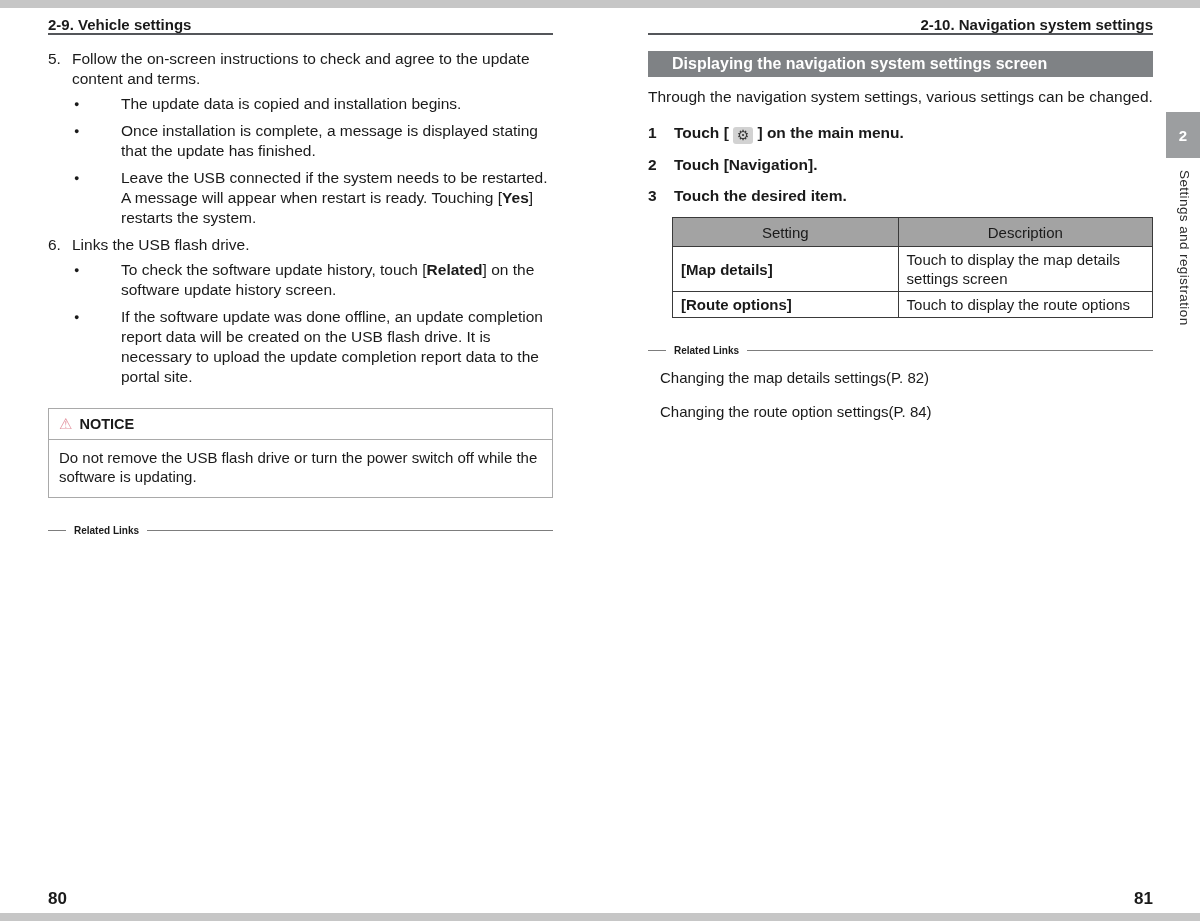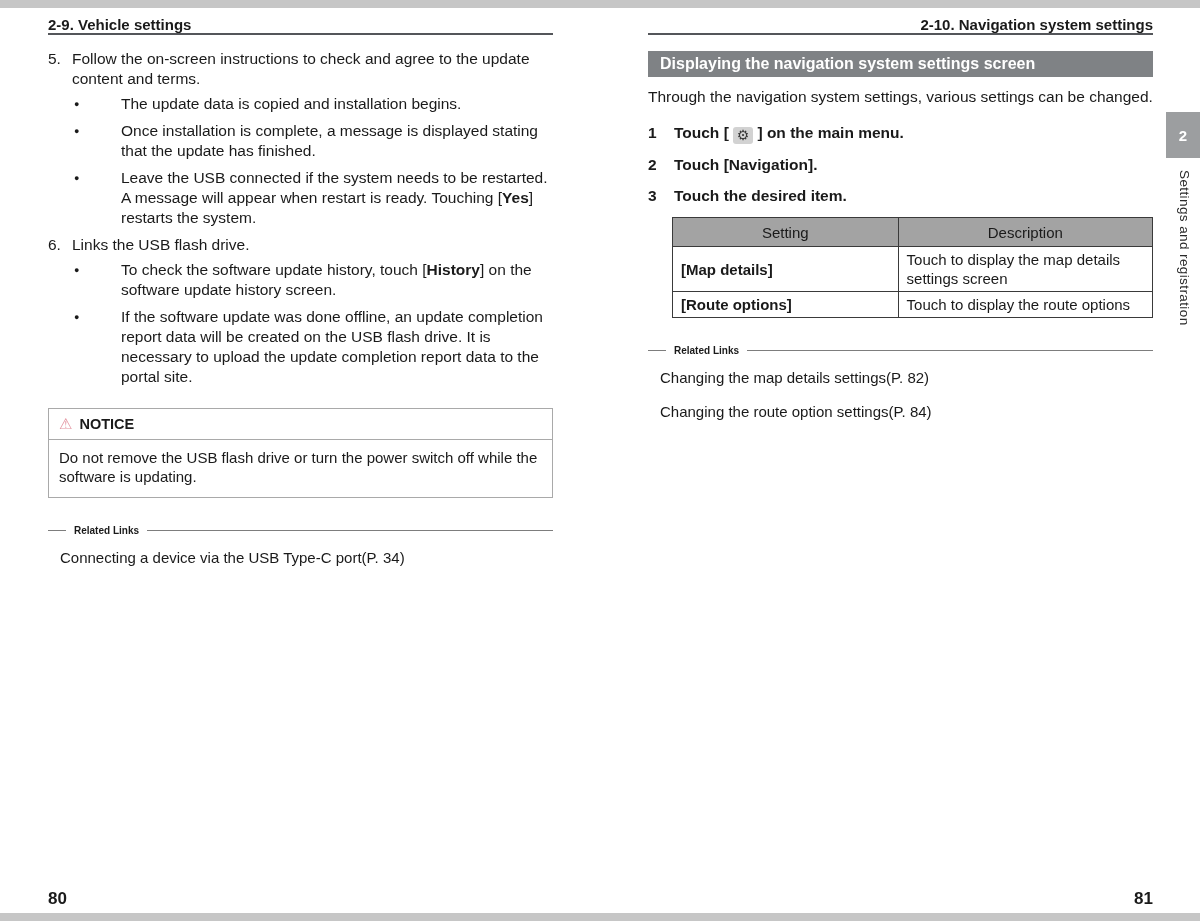--- a/index.html
+++ b/index.html
@@ -39,21 +39,21 @@
   
   .related { margin-top:27px; }
   .related-head { display:flex; align-items:center; font-size:10px; font-weight:bold; }
   .rline { height:0; border-top:1px solid #7d7d7d; }
   .rline.pre { width:18px; flex:none; }
   .rline.post { flex:1; }
   .related-head .rl-title { margin:0 8px; }
   .related-link { font-size:15px; margin:10px 0 0 12px; line-height:24px; }
 
   
-  .banner { margin-top:16px; background:#7f8285; color:#ffffff; font-weight:bold; font-size:16px; padding:4px 12px; }
+  .banner { margin-top:16px; background:#7f8285; color:#ffffff; font-weight:bold; font-size:16px; padding:4px 24px; }
   .intro { font-size:15.5px; line-height:20px; margin:10px 0 16px 0; }
   .rstep { display:flex; font-weight:bold; font-size:15.5px; line-height:20px; margin:11px 0; }
   .rstep-num { width:26px; flex:none; }
   .inline-icon { display:inline-block; background:#d2d2d2; border-radius:3px; width:20px; text-align:center;
                  font-size:14px; line-height:17px; color:#3a3a3a; vertical-align:-2px; font-weight:normal; }
 
   table.settings { border-collapse:collapse; margin:10px 0 0 24px; width:481px; font-size:15px; }
   table.settings th { background:#a3a3a3; font-weight:normal; border:1px solid #3a3a3a; padding:3px 22px; text-align:center; height:22px; }
   table.settings td { border:1px solid #3a3a3a; padding:3px 8px; vertical-align:middle; line-height:19px; }
   td.setting-cell { font-weight:bold; width:47%; }
@@ -97,21 +97,21 @@
         </div>
       </div>
     </div>
 
     <div class="step">
       <span class="step-num">6.</span>
       <div class="step-body">
         <div class="step-text"><span>Links the USB flash drive.</span></div>
         <div class="bullet">
           <span class="dot">●</span>
-          <div class="bullet-text"><span>To check the software update history, touch [</span><span class="b">History</span><span>] on the software update history screen.</span></div>
+          <div class="bullet-text"><span>To check the software update history, touch [</span><span class="b">Related</span><span>] on the software update history screen.</span></div>
         </div>
         <div class="bullet">
           <span class="dot">●</span>
           <div class="bullet-text"><span>If the software update was done offline, an update completion report data will be created on the USB flash drive. It is necessary to upload the update completion report data to the portal site.</span></div>
         </div>
       </div>
     </div>
 
     <div class="notice-box">
       <div class="notice-title">
@@ -120,21 +120,20 @@
       </div>
       <div class="notice-body">Do not remove the USB flash drive or turn the power switch off while the software is updating.</div>
     </div>
 
     <div class="related">
       <div class="related-head">
         <span class="rline pre"></span>
         <span class="rl-title">Related Links</span>
         <span class="rline post"></span>
       </div>
-      <div class="related-link">Connecting a device via the USB Type-C port(P. 34)</div>
     </div>
 
   </div>
 </div>
 
 <div class="col" id="right-col">
   <div class="col-header right-align">
     <span>2-10. Navigation system settings</span>
   </div>
 

